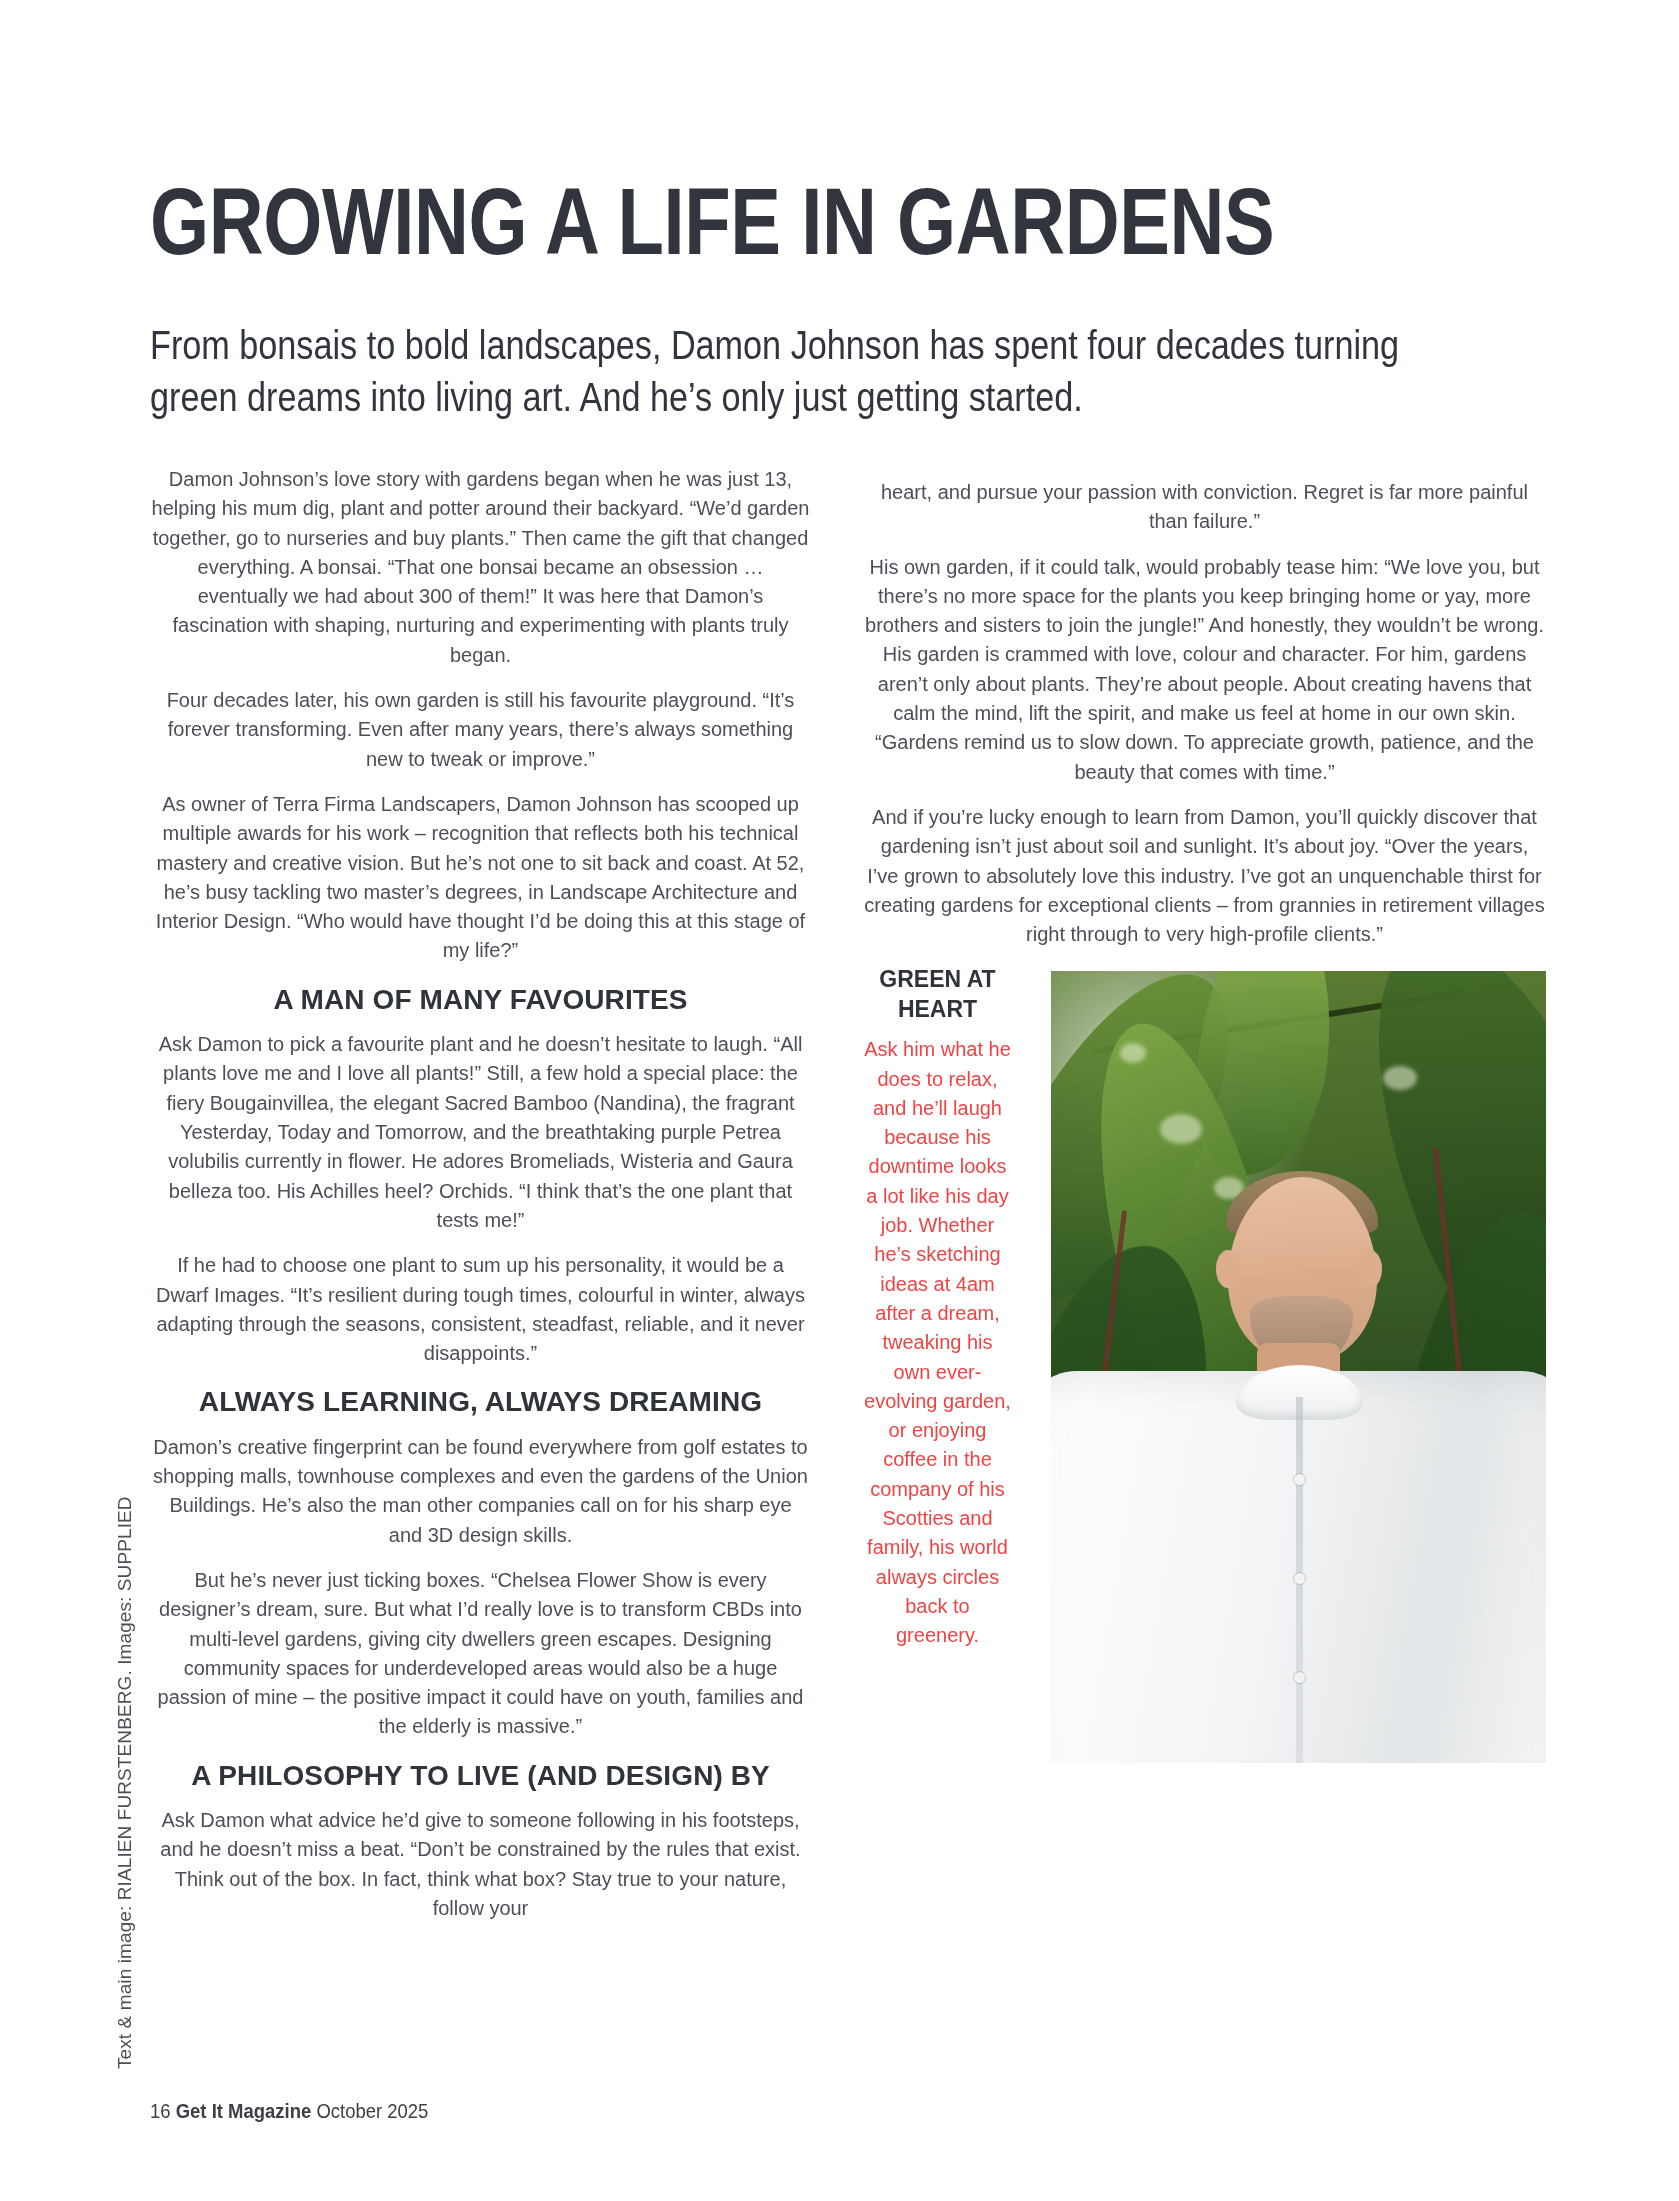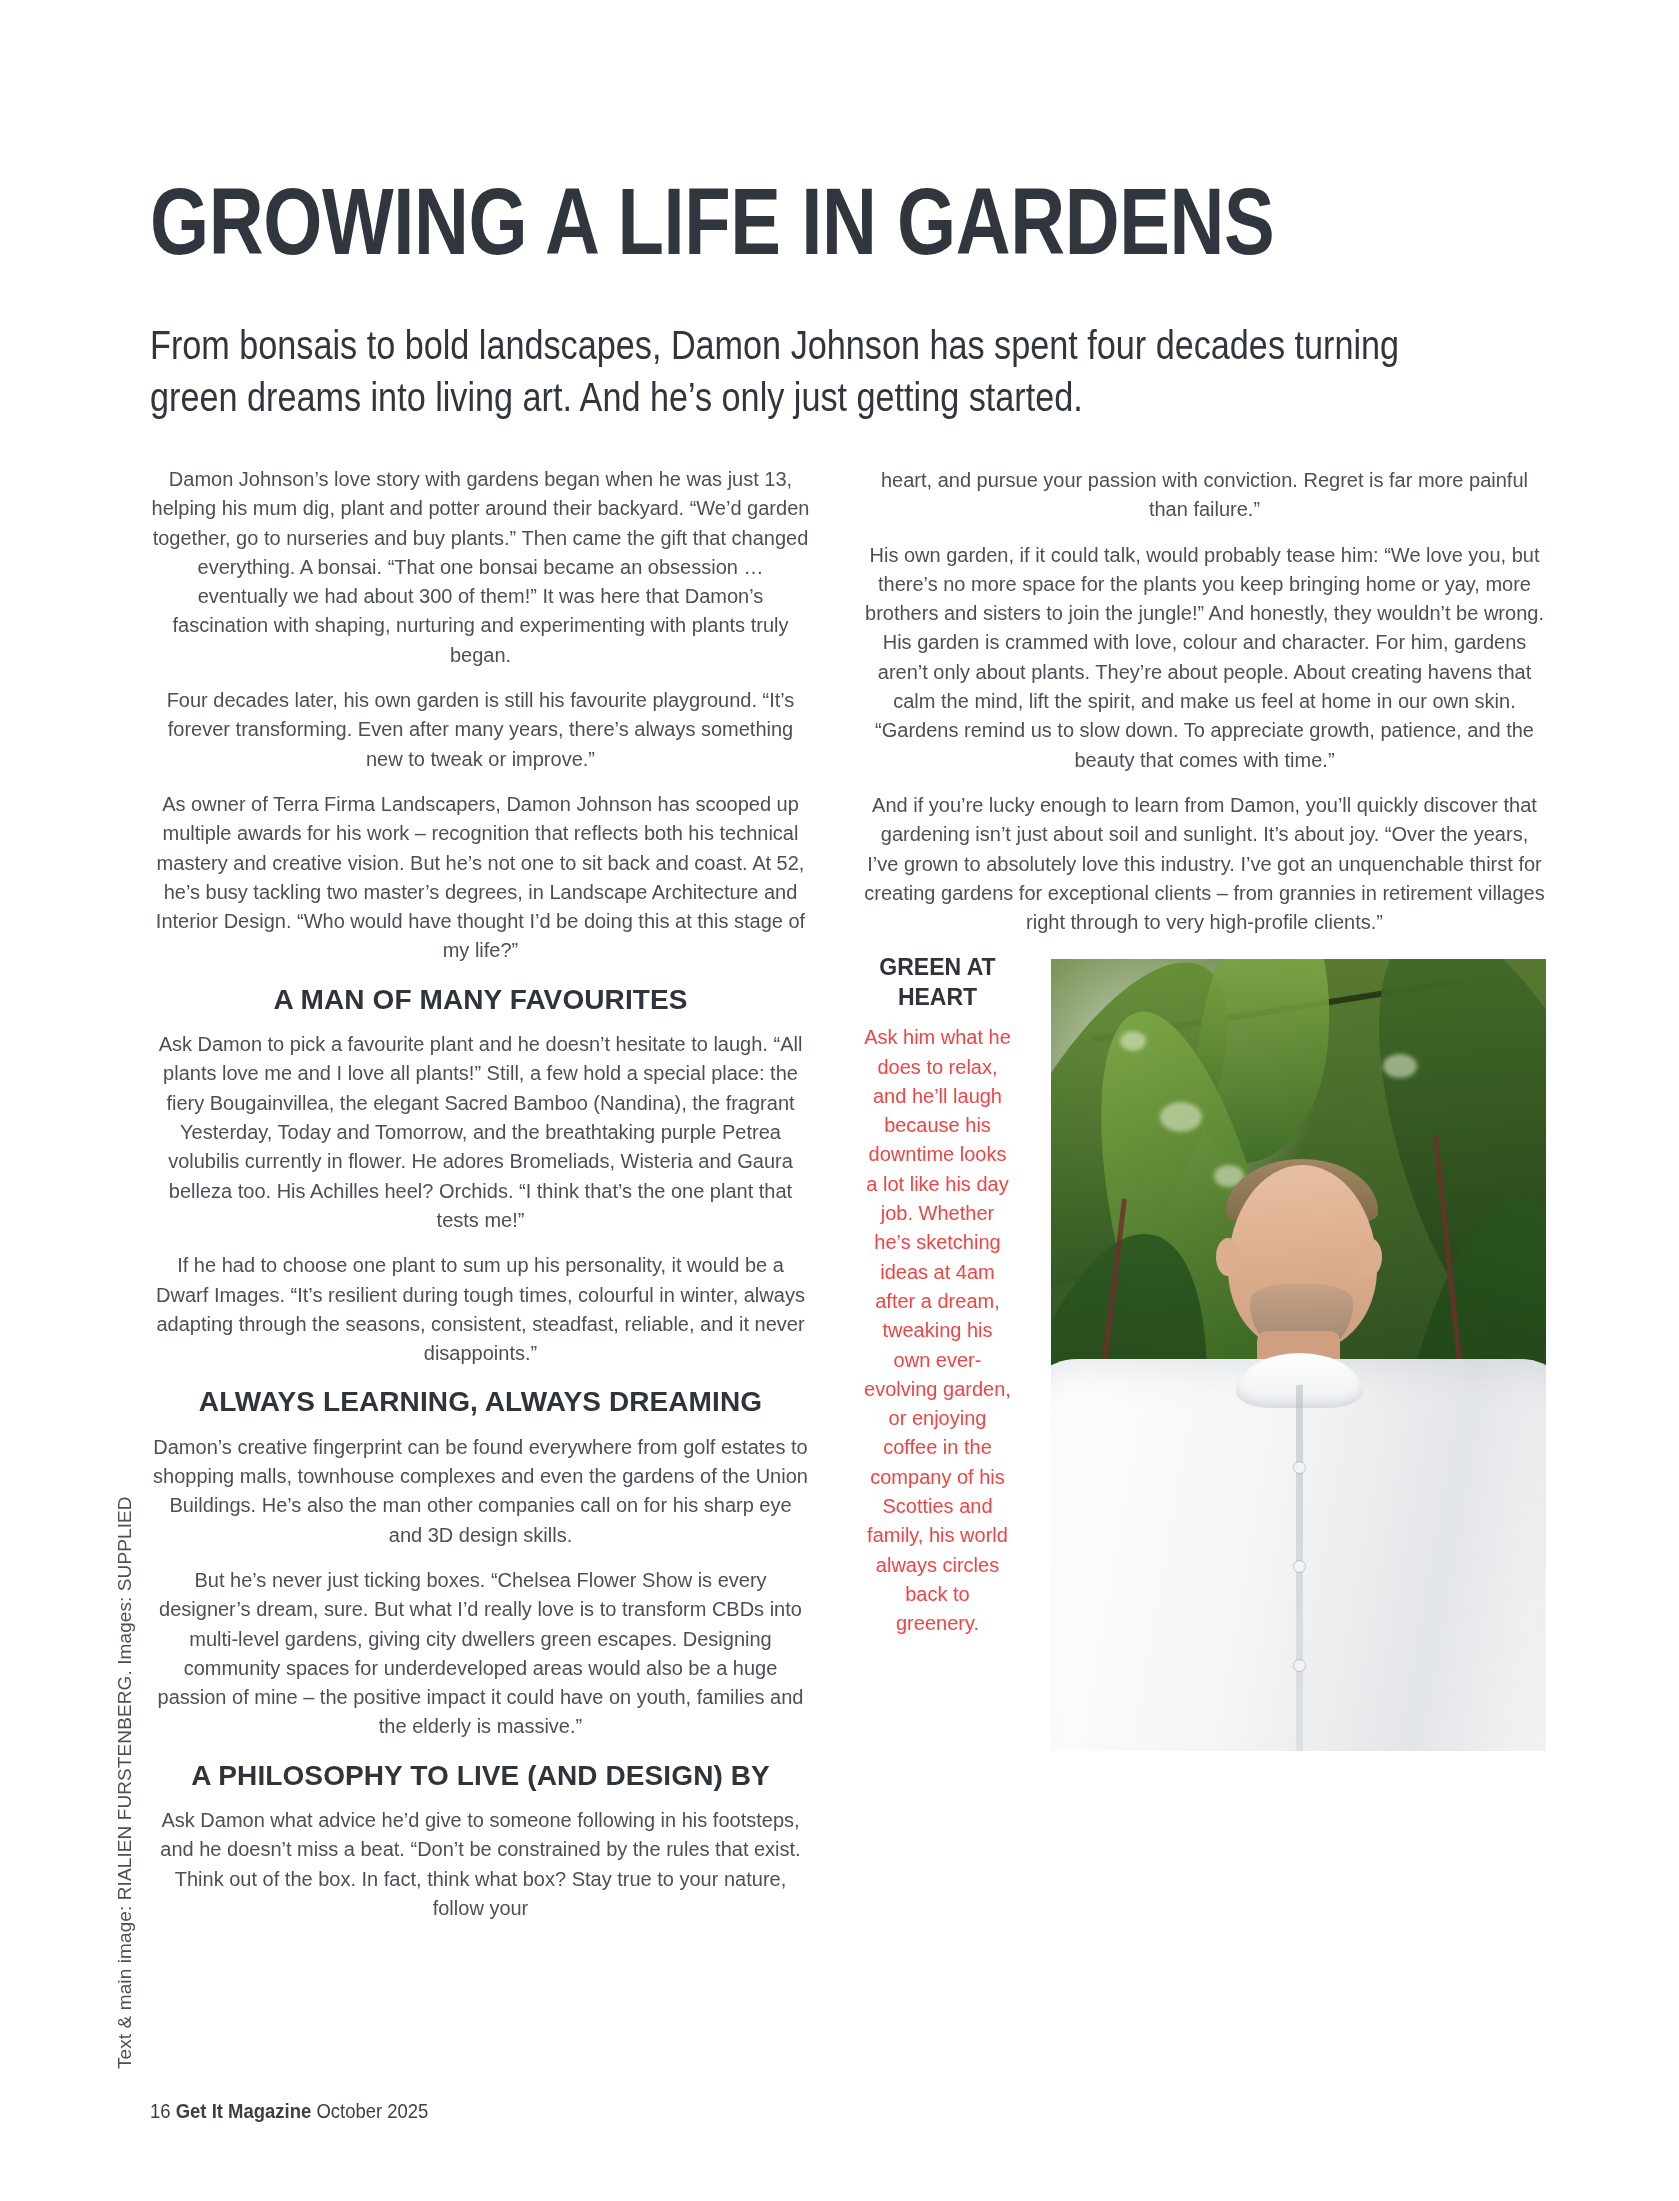--- a/index.html
+++ b/index.html
@@ -42,21 +42,21 @@
 
   
   .col{
     position:absolute;
     font-size:20px;
     line-height:1.465;
     color:#4b5058;
     text-align:center;
   }
   .col-left{left:150px; top:465px; width:661px;}
-  .col-right{left:863px; top:466px; width:683px;}
+  .col-right{left:863px; top:478px; width:683px;}
 
   .col p{margin:0 0 16px 0;}
   .col p:last-child{margin-bottom:16px;}
 
   h3.sec{
     margin:0 0 12px 0;
     font-size:28px;
     line-height:1.30;
     font-weight:700;
     color:#2f333a;

